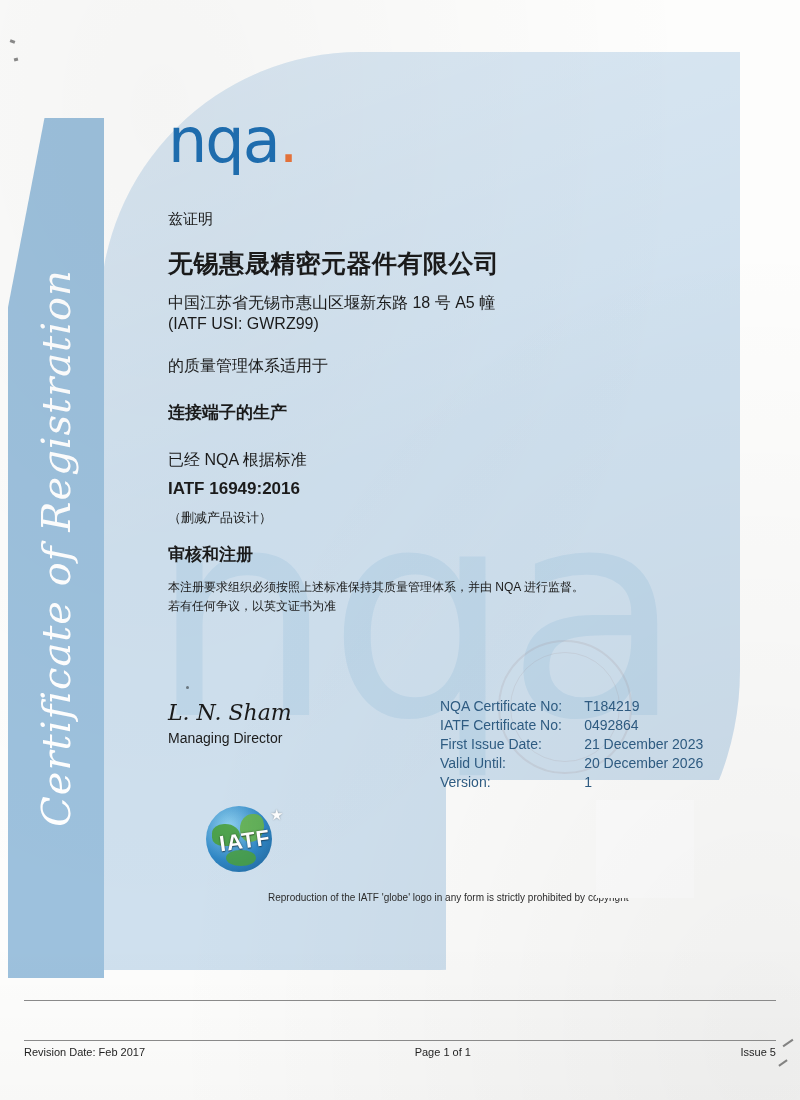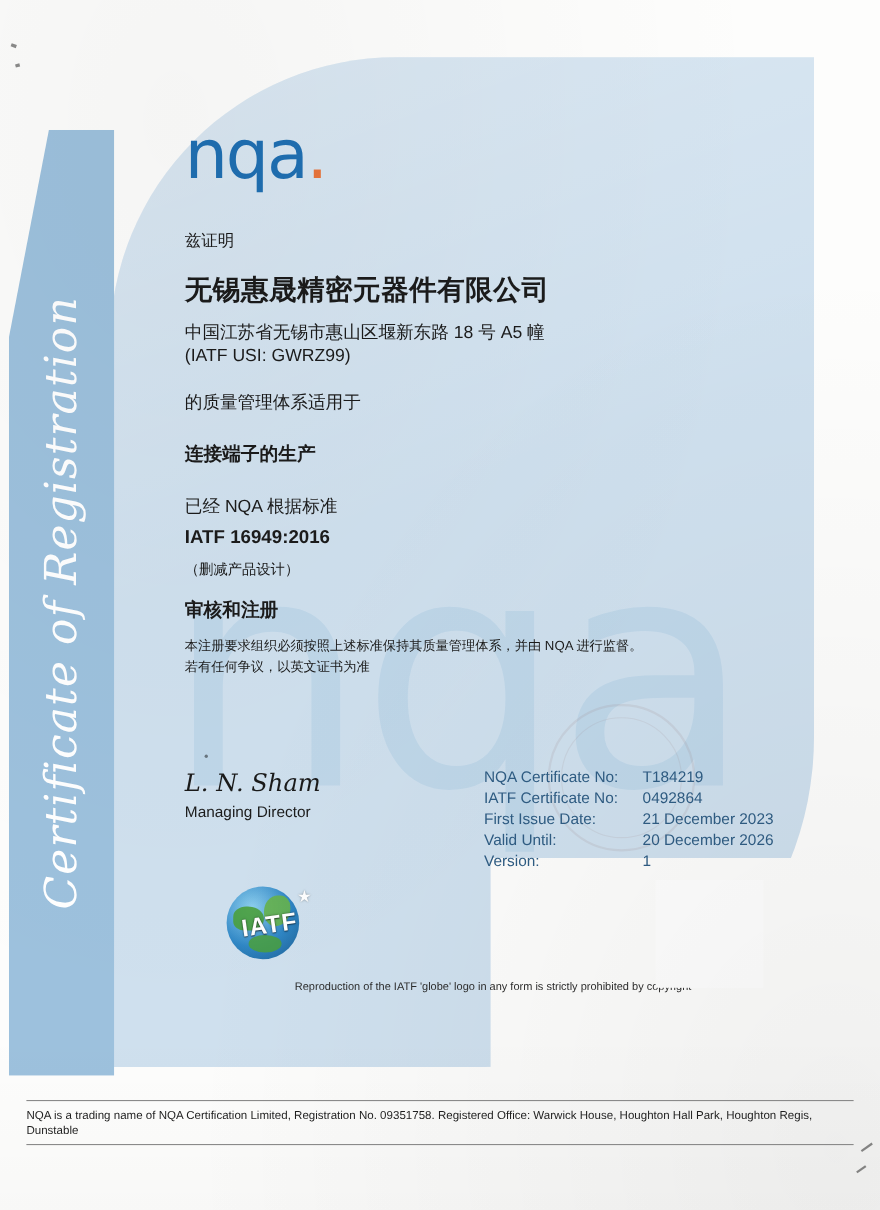--- a/index.html
+++ b/index.html
@@ -468,23 +468,27 @@
   <div class="iatf-caption">Reproduction of the IATF 'globe' logo in any form is strictly prohibited by copyright</div>
 
   <div class="qr">
     <div class="qr-grid" id="qr-grid"><i style="background: rgb(17, 17, 17);"></i><i style="background: rgb(17, 17, 17);"></i><i style="background: rgb(17, 17, 17);"></i><i style="background: rgb(17, 17, 17);"></i><i style="background: rgb(17, 17, 17);"></i><i style="background: rgb(17, 17, 17);"></i><i style="background: rgb(17, 17, 17);"></i><i style="background: rgb(17, 17, 17);"></i><i style="background: rgb(17, 17, 17);"></i><i style="background: rgb(255, 255, 255);"></i><i style="background: rgb(255, 255, 255);"></i><i style="background: rgb(255, 255, 255);"></i><i style="background: rgb(17, 17, 17);"></i><i style="background: rgb(255, 255, 255);"></i><i style="background: rgb(17, 17, 17);"></i><i style="background: rgb(17, 17, 17);"></i><i style="background: rgb(17, 17, 17);"></i><i style="background: rgb(17, 17, 17);"></i><i style="background: rgb(17, 17, 17);"></i><i style="background: rgb(17, 17, 17);"></i><i style="background: rgb(17, 17, 17);"></i><i style="background: rgb(17, 17, 17);"></i><i style="background: rgb(255, 255, 255);"></i><i style="background: rgb(255, 255, 255);"></i><i style="background: rgb(255, 255, 255);"></i><i style="background: rgb(255, 255, 255);"></i><i style="background: rgb(255, 255, 255);"></i><i style="background: rgb(17, 17, 17);"></i><i style="background: rgb(17, 17, 17);"></i><i style="background: rgb(17, 17, 17);"></i><i style="background: rgb(17, 17, 17);"></i><i style="background: rgb(255, 255, 255);"></i><i style="background: rgb(255, 255, 255);"></i><i style="background: rgb(255, 255, 255);"></i><i style="background: rgb(17, 17, 17);"></i><i style="background: rgb(17, 17, 17);"></i><i style="background: rgb(255, 255, 255);"></i><i style="background: rgb(255, 255, 255);"></i><i style="background: rgb(255, 255, 255);"></i><i style="background: rgb(255, 255, 255);"></i><i style="background: rgb(255, 255, 255);"></i><i style="background: rgb(17, 17, 17);"></i><i style="background: rgb(17, 17, 17);"></i><i style="background: rgb(255, 255, 255);"></i><i style="background: rgb(17, 17, 17);"></i><i style="background: rgb(17, 17, 17);"></i><i style="background: rgb(17, 17, 17);"></i><i style="background: rgb(255, 255, 255);"></i><i style="background: rgb(17, 17, 17);"></i><i style="background: rgb(17, 17, 17);"></i><i style="background: rgb(17, 17, 17);"></i><i style="background: rgb(17, 17, 17);"></i><i style="background: rgb(17, 17, 17);"></i><i style="background: rgb(17, 17, 17);"></i><i style="background: rgb(255, 255, 255);"></i><i style="background: rgb(17, 17, 17);"></i><i style="background: rgb(17, 17, 17);"></i><i style="background: rgb(255, 255, 255);"></i><i style="background: rgb(17, 17, 17);"></i><i style="background: rgb(17, 17, 17);"></i><i style="background: rgb(17, 17, 17);"></i><i style="background: rgb(255, 255, 255);"></i><i style="background: rgb(17, 17, 17);"></i><i style="background: rgb(17, 17, 17);"></i><i style="background: rgb(255, 255, 255);"></i><i style="background: rgb(17, 17, 17);"></i><i style="background: rgb(17, 17, 17);"></i><i style="background: rgb(17, 17, 17);"></i><i style="background: rgb(255, 255, 255);"></i><i style="background: rgb(17, 17, 17);"></i><i style="background: rgb(17, 17, 17);"></i><i style="background: rgb(255, 255, 255);"></i><i style="background: rgb(255, 255, 255);"></i><i style="background: rgb(17, 17, 17);"></i><i style="background: rgb(17, 17, 17);"></i><i style="background: rgb(255, 255, 255);"></i><i style="background: rgb(17, 17, 17);"></i><i style="background: rgb(17, 17, 17);"></i><i style="background: rgb(255, 255, 255);"></i><i style="background: rgb(17, 17, 17);"></i><i style="background: rgb(17, 17, 17);"></i><i style="background: rgb(17, 17, 17);"></i><i style="background: rgb(255, 255, 255);"></i><i style="background: rgb(17, 17, 17);"></i><i style="background: rgb(17, 17, 17);"></i><i style="background: rgb(255, 255, 255);"></i><i style="background: rgb(17, 17, 17);"></i><i style="background: rgb(17, 17, 17);"></i><i style="background: rgb(17, 17, 17);"></i><i style="background: rgb(255, 255, 255);"></i><i style="background: rgb(17, 17, 17);"></i><i style="background: rgb(255, 255, 255);"></i><i style="background: rgb(17, 17, 17);"></i><i style="background: rgb(255, 255, 255);"></i><i style="background: rgb(255, 255, 255);"></i><i style="background: rgb(255, 255, 255);"></i><i style="background: rgb(255, 255, 255);"></i><i style="background: rgb(17, 17, 17);"></i><i style="background: rgb(17, 17, 17);"></i><i style="background: rgb(255, 255, 255);"></i><i style="background: rgb(17, 17, 17);"></i><i style="background: rgb(17, 17, 17);"></i><i style="background: rgb(17, 17, 17);"></i><i style="background: rgb(255, 255, 255);"></i><i style="background: rgb(17, 17, 17);"></i><i style="background: rgb(17, 17, 17);"></i><i style="background: rgb(255, 255, 255);"></i><i style="background: rgb(255, 255, 255);"></i><i style="background: rgb(255, 255, 255);"></i><i style="background: rgb(255, 255, 255);"></i><i style="background: rgb(255, 255, 255);"></i><i style="background: rgb(17, 17, 17);"></i><i style="background: rgb(17, 17, 17);"></i><i style="background: rgb(17, 17, 17);"></i><i style="background: rgb(17, 17, 17);"></i><i style="background: rgb(255, 255, 255);"></i><i style="background: rgb(17, 17, 17);"></i><i style="background: rgb(255, 255, 255);"></i><i style="background: rgb(17, 17, 17);"></i><i style="background: rgb(17, 17, 17);"></i><i style="background: rgb(255, 255, 255);"></i><i style="background: rgb(255, 255, 255);"></i><i style="background: rgb(255, 255, 255);"></i><i style="background: rgb(255, 255, 255);"></i><i style="background: rgb(255, 255, 255);"></i><i style="background: rgb(17, 17, 17);"></i><i style="background: rgb(17, 17, 17);"></i><i style="background: rgb(17, 17, 17);"></i><i style="background: rgb(17, 17, 17);"></i><i style="background: rgb(17, 17, 17);"></i><i style="background: rgb(17, 17, 17);"></i><i style="background: rgb(17, 17, 17);"></i><i style="background: rgb(17, 17, 17);"></i><i style="background: rgb(255, 255, 255);"></i><i style="background: rgb(17, 17, 17);"></i><i style="background: rgb(17, 17, 17);"></i><i style="background: rgb(17, 17, 17);"></i><i style="background: rgb(255, 255, 255);"></i><i style="background: rgb(255, 255, 255);"></i><i style="background: rgb(17, 17, 17);"></i><i style="background: rgb(17, 17, 17);"></i><i style="background: rgb(17, 17, 17);"></i><i style="background: rgb(17, 17, 17);"></i><i style="background: rgb(17, 17, 17);"></i><i style="background: rgb(17, 17, 17);"></i><i style="background: rgb(17, 17, 17);"></i><i style="background: rgb(17, 17, 17);"></i><i style="background: rgb(255, 255, 255);"></i><i style="background: rgb(255, 255, 255);"></i><i style="background: rgb(17, 17, 17);"></i><i style="background: rgb(255, 255, 255);"></i><i style="background: rgb(17, 17, 17);"></i><i style="background: rgb(17, 17, 17);"></i><i style="background: rgb(255, 255, 255);"></i><i style="background: rgb(17, 17, 17);"></i><i style="background: rgb(17, 17, 17);"></i><i style="background: rgb(17, 17, 17);"></i><i style="background: rgb(17, 17, 17);"></i><i style="background: rgb(17, 17, 17);"></i><i style="background: rgb(17, 17, 17);"></i><i style="background: rgb(17, 17, 17);"></i><i style="background: rgb(17, 17, 17);"></i><i style="background: rgb(17, 17, 17);"></i><i style="background: rgb(255, 255, 255);"></i><i style="background: rgb(255, 255, 255);"></i><i style="background: rgb(255, 255, 255);"></i><i style="background: rgb(255, 255, 255);"></i><i style="background: rgb(255, 255, 255);"></i><i style="background: rgb(17, 17, 17);"></i><i style="background: rgb(17, 17, 17);"></i><i style="background: rgb(17, 17, 17);"></i><i style="background: rgb(17, 17, 17);"></i><i style="background: rgb(17, 17, 17);"></i><i style="background: rgb(255, 255, 255);"></i><i style="background: rgb(255, 255, 255);"></i><i style="background: rgb(17, 17, 17);"></i><i style="background: rgb(17, 17, 17);"></i><i style="background: rgb(255, 255, 255);"></i><i style="background: rgb(17, 17, 17);"></i><i style="background: rgb(255, 255, 255);"></i><i style="background: rgb(17, 17, 17);"></i><i style="background: rgb(17, 17, 17);"></i><i style="background: rgb(17, 17, 17);"></i><i style="background: rgb(17, 17, 17);"></i><i style="background: rgb(17, 17, 17);"></i><i style="background: rgb(255, 255, 255);"></i><i style="background: rgb(17, 17, 17);"></i><i style="background: rgb(17, 17, 17);"></i><i style="background: rgb(255, 255, 255);"></i><i style="background: rgb(255, 255, 255);"></i><i style="background: rgb(255, 255, 255);"></i><i style="background: rgb(255, 255, 255);"></i><i style="background: rgb(255, 255, 255);"></i><i style="background: rgb(255, 255, 255);"></i><i style="background: rgb(17, 17, 17);"></i><i style="background: rgb(255, 255, 255);"></i><i style="background: rgb(255, 255, 255);"></i><i style="background: rgb(255, 255, 255);"></i><i style="background: rgb(17, 17, 17);"></i><i style="background: rgb(17, 17, 17);"></i><i style="background: rgb(255, 255, 255);"></i><i style="background: rgb(17, 17, 17);"></i><i style="background: rgb(255, 255, 255);"></i><i style="background: rgb(255, 255, 255);"></i><i style="background: rgb(255, 255, 255);"></i><i style="background: rgb(17, 17, 17);"></i><i style="background: rgb(255, 255, 255);"></i><i style="background: rgb(255, 255, 255);"></i><i style="background: rgb(17, 17, 17);"></i><i style="background: rgb(255, 255, 255);"></i><i style="background: rgb(17, 17, 17);"></i><i style="background: rgb(255, 255, 255);"></i><i style="background: rgb(17, 17, 17);"></i><i style="background: rgb(17, 17, 17);"></i><i style="background: rgb(17, 17, 17);"></i><i style="background: rgb(17, 17, 17);"></i><i style="background: rgb(255, 255, 255);"></i><i style="background: rgb(255, 255, 255);"></i><i style="background: rgb(17, 17, 17);"></i><i style="background: rgb(17, 17, 17);"></i><i style="background: rgb(17, 17, 17);"></i><i style="background: rgb(255, 255, 255);"></i><i style="background: rgb(17, 17, 17);"></i><i style="background: rgb(17, 17, 17);"></i><i style="background: rgb(255, 255, 255);"></i><i style="background: rgb(255, 255, 255);"></i><i style="background: rgb(255, 255, 255);"></i><i style="background: rgb(17, 17, 17);"></i><i style="background: rgb(255, 255, 255);"></i><i style="background: rgb(255, 255, 255);"></i><i style="background: rgb(255, 255, 255);"></i><i style="background: rgb(255, 255, 255);"></i><i style="background: rgb(17, 17, 17);"></i><i style="background: rgb(17, 17, 17);"></i><i style="background: rgb(255, 255, 255);"></i><i style="background: rgb(17, 17, 17);"></i><i style="background: rgb(255, 255, 255);"></i><i style="background: rgb(255, 255, 255);"></i><i style="background: rgb(255, 255, 255);"></i><i style="background: rgb(17, 17, 17);"></i><i style="background: rgb(17, 17, 17);"></i><i style="background: rgb(17, 17, 17);"></i><i style="background: rgb(17, 17, 17);"></i><i style="background: rgb(17, 17, 17);"></i><i style="background: rgb(255, 255, 255);"></i><i style="background: rgb(255, 255, 255);"></i><i style="background: rgb(17, 17, 17);"></i><i style="background: rgb(17, 17, 17);"></i><i style="background: rgb(17, 17, 17);"></i><i style="background: rgb(17, 17, 17);"></i><i style="background: rgb(17, 17, 17);"></i><i style="background: rgb(255, 255, 255);"></i><i style="background: rgb(17, 17, 17);"></i><i style="background: rgb(17, 17, 17);"></i><i style="background: rgb(17, 17, 17);"></i><i style="background: rgb(255, 255, 255);"></i><i style="background: rgb(17, 17, 17);"></i><i style="background: rgb(255, 255, 255);"></i><i style="background: rgb(255, 255, 255);"></i><i style="background: rgb(17, 17, 17);"></i><i style="background: rgb(17, 17, 17);"></i><i style="background: rgb(255, 255, 255);"></i><i style="background: rgb(255, 255, 255);"></i><i style="background: rgb(255, 255, 255);"></i><i style="background: rgb(17, 17, 17);"></i><i style="background: rgb(17, 17, 17);"></i><i style="background: rgb(255, 255, 255);"></i><i style="background: rgb(255, 255, 255);"></i><i style="background: rgb(255, 255, 255);"></i><i style="background: rgb(255, 255, 255);"></i><i style="background: rgb(17, 17, 17);"></i><i style="background: rgb(17, 17, 17);"></i><i style="background: rgb(17, 17, 17);"></i><i style="background: rgb(17, 17, 17);"></i><i style="background: rgb(255, 255, 255);"></i><i style="background: rgb(255, 255, 255);"></i><i style="background: rgb(17, 17, 17);"></i><i style="background: rgb(255, 255, 255);"></i><i style="background: rgb(255, 255, 255);"></i><i style="background: rgb(255, 255, 255);"></i><i style="background: rgb(255, 255, 255);"></i><i style="background: rgb(17, 17, 17);"></i><i style="background: rgb(255, 255, 255);"></i><i style="background: rgb(17, 17, 17);"></i><i style="background: rgb(255, 255, 255);"></i><i style="background: rgb(17, 17, 17);"></i><i style="background: rgb(255, 255, 255);"></i><i style="background: rgb(255, 255, 255);"></i><i style="background: rgb(255, 255, 255);"></i><i style="background: rgb(17, 17, 17);"></i><i style="background: rgb(17, 17, 17);"></i><i style="background: rgb(255, 255, 255);"></i><i style="background: rgb(255, 255, 255);"></i><i style="background: rgb(17, 17, 17);"></i><i style="background: rgb(17, 17, 17);"></i><i style="background: rgb(17, 17, 17);"></i><i style="background: rgb(17, 17, 17);"></i><i style="background: rgb(17, 17, 17);"></i><i style="background: rgb(17, 17, 17);"></i><i style="background: rgb(17, 17, 17);"></i><i style="background: rgb(17, 17, 17);"></i><i style="background: rgb(255, 255, 255);"></i><i style="background: rgb(17, 17, 17);"></i><i style="background: rgb(255, 255, 255);"></i><i style="background: rgb(17, 17, 17);"></i><i style="background: rgb(255, 255, 255);"></i><i style="background: rgb(255, 255, 255);"></i><i style="background: rgb(17, 17, 17);"></i><i style="background: rgb(255, 255, 255);"></i><i style="background: rgb(255, 255, 255);"></i><i style="background: rgb(17, 17, 17);"></i><i style="background: rgb(255, 255, 255);"></i><i style="background: rgb(255, 255, 255);"></i><i style="background: rgb(17, 17, 17);"></i><i style="background: rgb(255, 255, 255);"></i><i style="background: rgb(17, 17, 17);"></i><i style="background: rgb(255, 255, 255);"></i><i style="background: rgb(255, 255, 255);"></i><i style="background: rgb(255, 255, 255);"></i><i style="background: rgb(255, 255, 255);"></i><i style="background: rgb(255, 255, 255);"></i><i style="background: rgb(17, 17, 17);"></i><i style="background: rgb(255, 255, 255);"></i><i style="background: rgb(255, 255, 255);"></i><i style="background: rgb(17, 17, 17);"></i><i style="background: rgb(17, 17, 17);"></i><i style="background: rgb(17, 17, 17);"></i><i style="background: rgb(255, 255, 255);"></i><i style="background: rgb(255, 255, 255);"></i><i style="background: rgb(17, 17, 17);"></i><i style="background: rgb(255, 255, 255);"></i><i style="background: rgb(255, 255, 255);"></i><i style="background: rgb(255, 255, 255);"></i><i style="background: rgb(17, 17, 17);"></i><i style="background: rgb(17, 17, 17);"></i><i style="background: rgb(17, 17, 17);"></i><i style="background: rgb(17, 17, 17);"></i><i style="background: rgb(255, 255, 255);"></i><i style="background: rgb(17, 17, 17);"></i><i style="background: rgb(17, 17, 17);"></i><i style="background: rgb(17, 17, 17);"></i><i style="background: rgb(255, 255, 255);"></i><i style="background: rgb(17, 17, 17);"></i><i style="background: rgb(255, 255, 255);"></i><i style="background: rgb(17, 17, 17);"></i><i style="background: rgb(255, 255, 255);"></i><i style="background: rgb(17, 17, 17);"></i><i style="background: rgb(17, 17, 17);"></i><i style="background: rgb(255, 255, 255);"></i><i style="background: rgb(17, 17, 17);"></i><i style="background: rgb(255, 255, 255);"></i><i style="background: rgb(17, 17, 17);"></i><i style="background: rgb(17, 17, 17);"></i><i style="background: rgb(17, 17, 17);"></i><i style="background: rgb(17, 17, 17);"></i><i style="background: rgb(17, 17, 17);"></i><i style="background: rgb(255, 255, 255);"></i><i style="background: rgb(17, 17, 17);"></i><i style="background: rgb(255, 255, 255);"></i><i style="background: rgb(17, 17, 17);"></i><i style="background: rgb(17, 17, 17);"></i><i style="background: rgb(17, 17, 17);"></i><i style="background: rgb(255, 255, 255);"></i><i style="background: rgb(17, 17, 17);"></i><i style="background: rgb(255, 255, 255);"></i><i style="background: rgb(17, 17, 17);"></i><i style="background: rgb(255, 255, 255);"></i><i style="background: rgb(255, 255, 255);"></i><i style="background: rgb(17, 17, 17);"></i><i style="background: rgb(255, 255, 255);"></i><i style="background: rgb(17, 17, 17);"></i><i style="background: rgb(17, 17, 17);"></i><i style="background: rgb(17, 17, 17);"></i><i style="background: rgb(255, 255, 255);"></i><i style="background: rgb(17, 17, 17);"></i><i style="background: rgb(17, 17, 17);"></i><i style="background: rgb(17, 17, 17);"></i><i style="background: rgb(17, 17, 17);"></i><i style="background: rgb(17, 17, 17);"></i><i style="background: rgb(255, 255, 255);"></i><i style="background: rgb(17, 17, 17);"></i><i style="background: rgb(17, 17, 17);"></i><i style="background: rgb(17, 17, 17);"></i><i style="background: rgb(255, 255, 255);"></i><i style="background: rgb(17, 17, 17);"></i><i style="background: rgb(17, 17, 17);"></i><i style="background: rgb(255, 255, 255);"></i><i style="background: rgb(255, 255, 255);"></i><i style="background: rgb(255, 255, 255);"></i><i style="background: rgb(17, 17, 17);"></i><i style="background: rgb(17, 17, 17);"></i><i style="background: rgb(255, 255, 255);"></i><i style="background: rgb(17, 17, 17);"></i><i style="background: rgb(17, 17, 17);"></i><i style="background: rgb(255, 255, 255);"></i><i style="background: rgb(17, 17, 17);"></i><i style="background: rgb(255, 255, 255);"></i><i style="background: rgb(255, 255, 255);"></i><i style="background: rgb(255, 255, 255);"></i><i style="background: rgb(17, 17, 17);"></i><i style="background: rgb(255, 255, 255);"></i><i style="background: rgb(255, 255, 255);"></i><i style="background: rgb(255, 255, 255);"></i><i style="background: rgb(255, 255, 255);"></i><i style="background: rgb(255, 255, 255);"></i><i style="background: rgb(17, 17, 17);"></i><i style="background: rgb(255, 255, 255);"></i><i style="background: rgb(17, 17, 17);"></i><i style="background: rgb(17, 17, 17);"></i><i style="background: rgb(17, 17, 17);"></i><i style="background: rgb(17, 17, 17);"></i><i style="background: rgb(255, 255, 255);"></i><i style="background: rgb(255, 255, 255);"></i><i style="background: rgb(255, 255, 255);"></i><i style="background: rgb(255, 255, 255);"></i><i style="background: rgb(17, 17, 17);"></i><i style="background: rgb(255, 255, 255);"></i><i style="background: rgb(17, 17, 17);"></i><i style="background: rgb(255, 255, 255);"></i><i style="background: rgb(17, 17, 17);"></i><i style="background: rgb(17, 17, 17);"></i><i style="background: rgb(17, 17, 17);"></i><i style="background: rgb(17, 17, 17);"></i><i style="background: rgb(17, 17, 17);"></i><i style="background: rgb(17, 17, 17);"></i><i style="background: rgb(17, 17, 17);"></i><i style="background: rgb(17, 17, 17);"></i><i style="background: rgb(255, 255, 255);"></i><i style="background: rgb(17, 17, 17);"></i><i style="background: rgb(17, 17, 17);"></i><i style="background: rgb(255, 255, 255);"></i><i style="background: rgb(17, 17, 17);"></i><i style="background: rgb(17, 17, 17);"></i><i style="background: rgb(255, 255, 255);"></i><i style="background: rgb(17, 17, 17);"></i><i style="background: rgb(17, 17, 17);"></i><i style="background: rgb(17, 17, 17);"></i><i style="background: rgb(17, 17, 17);"></i><i style="background: rgb(255, 255, 255);"></i><i style="background: rgb(17, 17, 17);"></i><i style="background: rgb(17, 17, 17);"></i></div>
   </div>
 
   <div class="paper-shade"></div>
 
   <div class="footer-rule-top"></div>
   <div class="footer-text">
-    <div>NQA is a trading name of NQA Certification Limited, Registration No. 09351758. Registered Office: Warwick House, Houghton Hall Park, Houghton Regis, Dunstable</div>
   </div>
   <div class="footer-rule-bottom"></div>
+  <div class="footer-row">
+    <span>Revision Date: Feb 2017</span>
+    <span>Page 1 of 1</span>
+    <span>Issue 5</span>
+  </div>
 
   <div class="edge-mark m1"></div>
   <div class="edge-mark m2"></div>
   <div class="edge-mark m3"></div>
   <div class="edge-mark m4"></div>
   <div class="edge-mark m5"></div>
 
 </div>
 
 </body></html>

